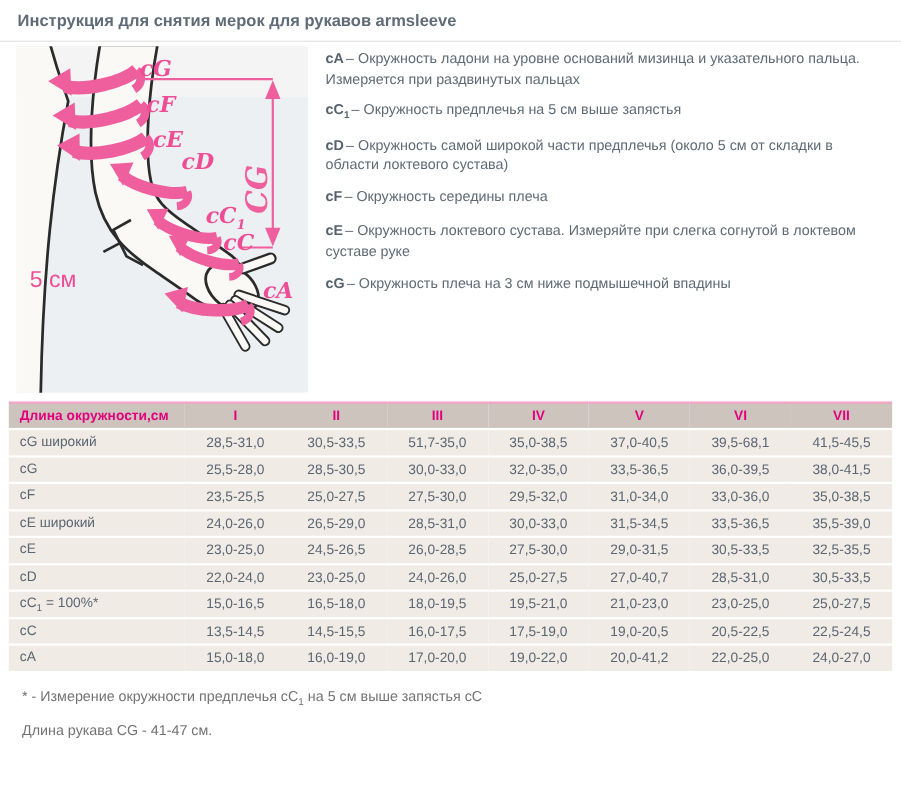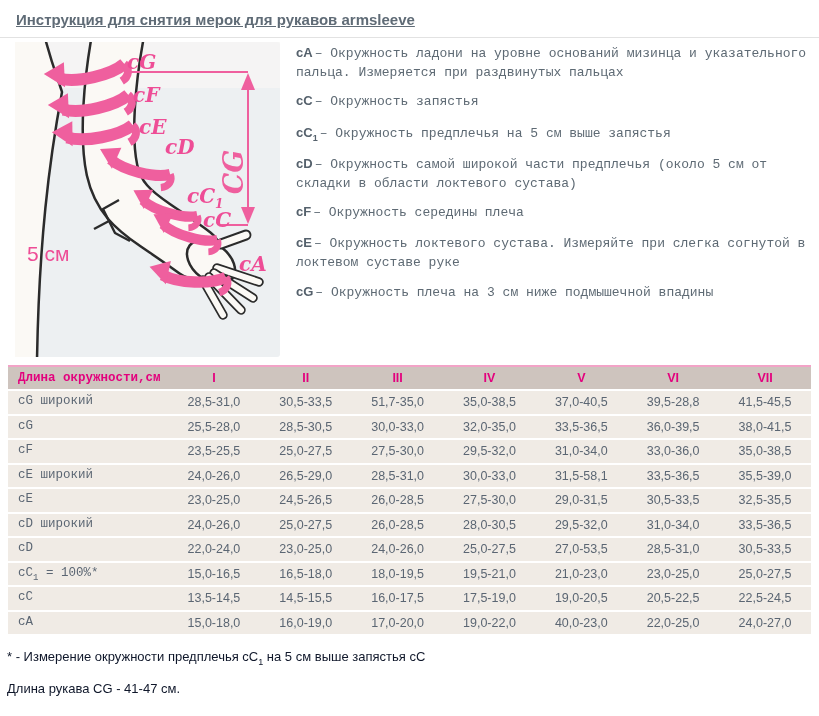--- a/index.html
+++ b/index.html
@@ -1,40 +1,40 @@
 <!DOCTYPE html>
 <html><head>
 <meta charset="utf-8">
 <style>
   * { margin:0; padding:0; box-sizing:border-box; }
   html,body { width:819px; height:716px; background:#fff; overflow:hidden;
     font-family:"Liberation Sans", sans-serif; color:#5b6770; }
-  .page-title { font-size:15px; font-weight:bold; color:#5f6b76; padding:11px 16px 9px;text-decoration:underline; }
+  .page-title { font-size:15px; font-weight:bold; color:#5f6b76; padding:11px 16px 9px; }
   .top-divider { border-top:1px solid #e2e2e2; }
   .content-row { display:flex; padding:4px 6px 0 15px; gap:6px; height:322px; }
   .diagram-wrap { width:265px; flex:0 0 265px; }
   .legend { flex:1; padding:3px 4px 0 10px; }
   .legend-item { font-size:13px; line-height:1.24; margin-bottom:12.5px; color:#5e6a74; }
   .legend-item b { font-weight:bold; color:#55616c; }
   .legend-item sub { font-size:9px; }
-  .legend-text { margin-left:2px;font-family:Liberation Mono, monospace; }
+  .legend-text { margin-left:2px; }
   .dl { font:italic 600 20px "DejaVu Serif", serif; fill:#ee4d96; }
   .dl-sub { font:italic 600 12px "DejaVu Serif", serif; fill:#ee4d96; }
   .cg-big { font:italic 700 27px "DejaVu Serif", serif; fill:#ef5f9e; }
   .fivecm { font:500 21px "Liberation Sans", sans-serif; fill:#ee4d96; }
   table.sizes { width:803px; margin:5px 8px 0; border-collapse:collapse; table-layout:fixed;
     border-top:2px solid #f2a3c7; }
   table.sizes th, table.sizes td { border-bottom:2px solid #ffffff; font-size:12.5px;
     padding:3px 10px; white-space:nowrap; }
   table.sizes th { background:#cec4be; color:#e3007d; font-weight:bold; height:24px; }
   table.sizes td { background:#f0ebe5; color:#5b6673; height:23px; }
-  .col-label { width:160px; text-align:left;font-family:Liberation Mono, monospace; }
+  .col-label { width:160px; text-align:left; }
   .col-num { text-align:center; }
   td sub, th sub { font-size:9px; }
-  .footnote { font-size:13px; color:#0f172a; margin:13px 7px 0; }
+  .footnote { font-size:13px; color:#737373; margin:13px 20px 0; }
   .footnote sub { font-size:9px; }
   .footnote.second { margin-top:14px; }
 </style>
 </head>
 <body>
 
 <div class="page-title">Инструкция для снятия мерок для рукавов armsleeve</div>
 <div class="top-divider"></div>
 
 <div class="content-row">
@@ -103,21 +103,20 @@
       <text class="dl" x="172" y="161"><tspan>cC</tspan><tspan class="dl-sub" dy="5">1</tspan></text>
       <text class="dl" x="188" y="185"><tspan>cC</tspan><tspan class="dl-sub" dy="5"></tspan></text>
       <text class="dl" x="224" y="229"><tspan>cA</tspan><tspan class="dl-sub" dy="5"></tspan></text>
       <text class="cg-big" transform="translate(228,130) rotate(-90)" text-anchor="middle">CG</text>
       <text class="fivecm" x="12" y="219">5 см</text>
     </svg>
   </div>
 
   <div class="legend">
     <p class="legend-item"><b><span>cA</span><sub></sub></b><span class="legend-text">– Окружность ладони на уровне оснований мизинца и указательного пальца. Измеряется при раздвинутых пальцах</span></p>
-    <p class="legend-item"><b><span>cC</span><sub></sub></b><span class="legend-text">– Окружность запястья</span></p>
     <p class="legend-item"><b><span>cC</span><sub>1</sub></b><span class="legend-text">– Окружность предплечья на 5 см выше запястья</span></p>
     <p class="legend-item"><b><span>cD</span><sub></sub></b><span class="legend-text">– Окружность самой широкой части предплечья (около 5 см от складки в области локтевого сустава)</span></p>
     <p class="legend-item"><b><span>cF</span><sub></sub></b><span class="legend-text">– Окружность середины плеча</span></p>
     <p class="legend-item"><b><span>cE</span><sub></sub></b><span class="legend-text">– Окружность локтевого сустава. Измеряйте при слегка согнутой в локтевом суставе руке</span></p>
     <p class="legend-item"><b><span>cG</span><sub></sub></b><span class="legend-text">– Окружность плеча на 3 см ниже подмышечной впадины</span></p>
   </div>
 </div>
 
 <table class="sizes">
   <thead>
@@ -133,21 +132,21 @@
     </tr>
   </thead>
   <tbody>
     <tr>
       <td class="col-label"><span>cG широкий</span><sub></sub><span></span></td>
       <td class="col-num">28,5-31,0</td>
         <td class="col-num">30,5-33,5</td>
         <td class="col-num">51,7-35,0</td>
         <td class="col-num">35,0-38,5</td>
         <td class="col-num">37,0-40,5</td>
-        <td class="col-num">39,5-28,8</td>
+        <td class="col-num">39,5-68,1</td>
         <td class="col-num">41,5-45,5</td>
     </tr>
     <tr>
       <td class="col-label"><span>cG</span><sub></sub><span></span></td>
       <td class="col-num">25,5-28,0</td>
         <td class="col-num">28,5-30,5</td>
         <td class="col-num">30,0-33,0</td>
         <td class="col-num">32,0-35,0</td>
         <td class="col-num">33,5-36,5</td>
         <td class="col-num">36,0-39,5</td>
@@ -162,51 +161,41 @@
         <td class="col-num">31,0-34,0</td>
         <td class="col-num">33,0-36,0</td>
         <td class="col-num">35,0-38,5</td>
     </tr>
     <tr>
       <td class="col-label"><span>cE широкий</span><sub></sub><span></span></td>
       <td class="col-num">24,0-26,0</td>
         <td class="col-num">26,5-29,0</td>
         <td class="col-num">28,5-31,0</td>
         <td class="col-num">30,0-33,0</td>
-        <td class="col-num">31,5-58,1</td>
+        <td class="col-num">31,5-34,5</td>
         <td class="col-num">33,5-36,5</td>
         <td class="col-num">35,5-39,0</td>
     </tr>
     <tr>
       <td class="col-label"><span>cE</span><sub></sub><span></span></td>
       <td class="col-num">23,0-25,0</td>
         <td class="col-num">24,5-26,5</td>
         <td class="col-num">26,0-28,5</td>
         <td class="col-num">27,5-30,0</td>
         <td class="col-num">29,0-31,5</td>
         <td class="col-num">30,5-33,5</td>
         <td class="col-num">32,5-35,5</td>
     </tr>
     <tr>
-      <td class="col-label"><span>cD широкий</span><sub></sub><span></span></td>
-      <td class="col-num">24,0-26,0</td>
-        <td class="col-num">25,0-27,5</td>
-        <td class="col-num">26,0-28,5</td>
-        <td class="col-num">28,0-30,5</td>
-        <td class="col-num">29,5-32,0</td>
-        <td class="col-num">31,0-34,0</td>
-        <td class="col-num">33,5-36,5</td>
-    </tr>
-    <tr>
       <td class="col-label"><span>cD</span><sub></sub><span></span></td>
       <td class="col-num">22,0-24,0</td>
         <td class="col-num">23,0-25,0</td>
         <td class="col-num">24,0-26,0</td>
         <td class="col-num">25,0-27,5</td>
-        <td class="col-num">27,0-53,5</td>
+        <td class="col-num">27,0-40,7</td>
         <td class="col-num">28,5-31,0</td>
         <td class="col-num">30,5-33,5</td>
     </tr>
     <tr>
       <td class="col-label"><span>cC</span><sub>1</sub><span> = 100%*</span></td>
       <td class="col-num">15,0-16,5</td>
         <td class="col-num">16,5-18,0</td>
         <td class="col-num">18,0-19,5</td>
         <td class="col-num">19,5-21,0</td>
         <td class="col-num">21,0-23,0</td>
@@ -222,21 +211,21 @@
         <td class="col-num">19,0-20,5</td>
         <td class="col-num">20,5-22,5</td>
         <td class="col-num">22,5-24,5</td>
     </tr>
     <tr>
       <td class="col-label"><span>cA</span><sub></sub><span></span></td>
       <td class="col-num">15,0-18,0</td>
         <td class="col-num">16,0-19,0</td>
         <td class="col-num">17,0-20,0</td>
         <td class="col-num">19,0-22,0</td>
-        <td class="col-num">40,0-23,0</td>
+        <td class="col-num">20,0-41,2</td>
         <td class="col-num">22,0-25,0</td>
         <td class="col-num">24,0-27,0</td>
     </tr>
   </tbody>
 </table>
 
 <div class="footnote"><span>* - Измерение окружности предплечья сС</span><sub>1</sub><span> на 5 см выше запястья сС</span></div>
 <div class="footnote second">Длина рукава CG - 41-47 см.</div>
 
 </body></html>

